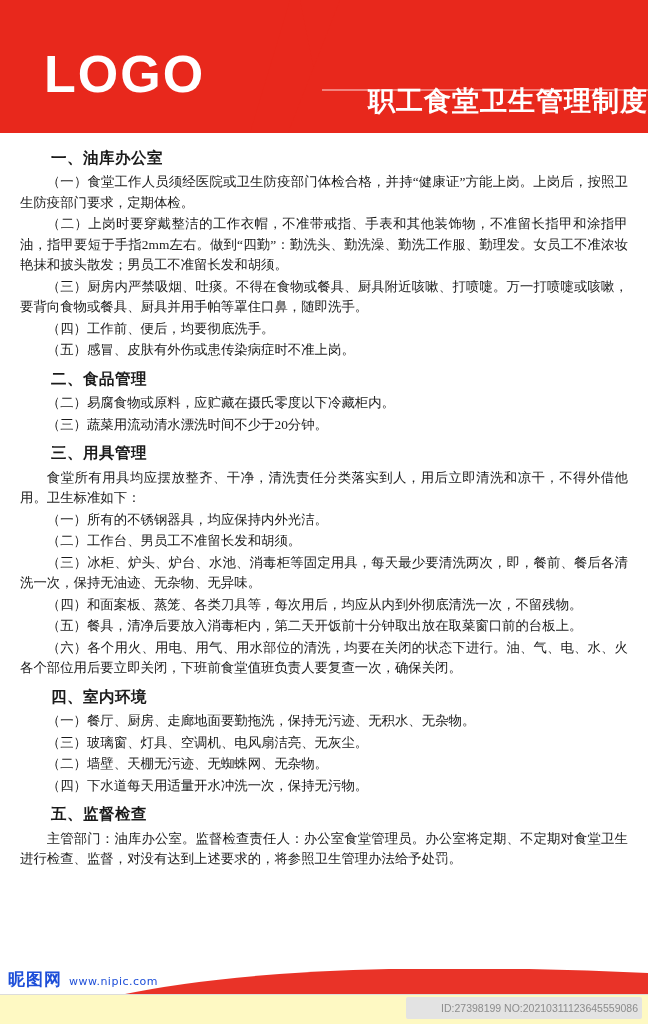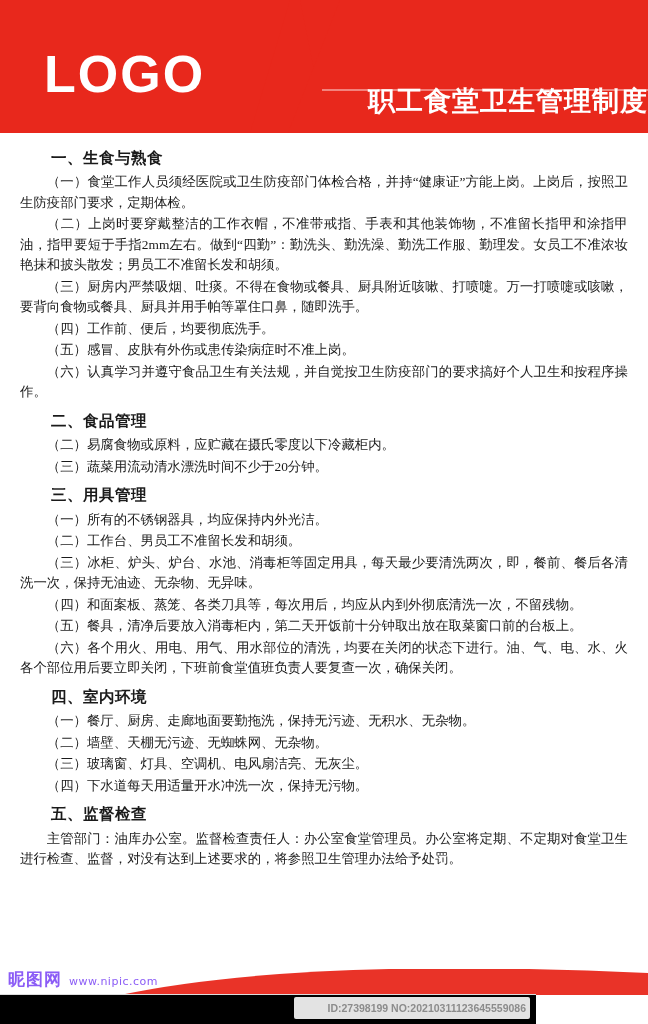--- a/index.html
+++ b/index.html
@@ -84,25 +84,24 @@
     text-indent: 2em;
     margin: 0 0 1px 0;
     font-family: Liberation Serif, serif;
   }
 
   
   .footer {
     position: absolute;
     left: 0;
     bottom: 0;
-    width: 536px;
+    width: 648px;
     height: 29px;
-    background: #000000;
+    background: #fef9c3;
     border-top: 1px solid #dcdcdc;
-    font-weight: bold;
   }
   .footer-id {
     position: absolute;
     right: 10px;
     top: 7px;
     font-size: 10.5px;
     color: #8c8c8c;
     font-family: "Liberation Sans", sans-serif;
   }
   .footer-idbox {
@@ -112,21 +111,21 @@
     width: 236px;
     height: 22px;
     background: #e3e3e3;
     border-radius: 2px;
   }
   .watermark {
     position: absolute;
     left: 8px;
     bottom: 33px;
     font-size: 17px;
-    color: #8b5cf6;
+    color: #1d4ed8;
     font-weight: bold;
     letter-spacing: 1px;
     font-family: "DejaVu Sans", sans-serif;
   }
   .watermark .url {
     font-size: 11px;
     font-weight: normal;
     letter-spacing: 0.5px;
   }
   
@@ -154,44 +153,44 @@
     <polygon points="288,133 340,0 648,0 648,133" fill="#e8281c"></polygon>
     <polygon points="0,0 290,0 250,133 0,133" fill="#e8281c"></polygon>
     <line x1="322" y1="90" x2="648" y2="90" stroke="#ffffff" stroke-width="1.2" opacity="0.85"></line>
   </svg>
   <div class="logo">LOGO</div>
   <div class="header-title">职工食堂卫生管理制度</div>
 </div>
 
 <div class="content">
 
-  <div class="sec-title">一、生食与熟食</div>
+  <div class="sec-title">一、油库办公室</div>
   <p class="para">（一）食堂工作人员须经医院或卫生防疫部门体检合格，并持“健康证”方能上岗。上岗后，按照卫生防疫部门要求，定期体检。</p>
   <p class="para">（二）上岗时要穿戴整洁的工作衣帽，不准带戒指、手表和其他装饰物，不准留长指甲和涂指甲油，指甲要短于手指2mm左右。做到“四勤”：勤洗头、勤洗澡、勤洗工作服、勤理发。女员工不准浓妆艳抹和披头散发；男员工不准留长发和胡须。</p>
   <p class="para">（三）厨房内严禁吸烟、吐痰。不得在食物或餐具、厨具附近咳嗽、打喷嚏。万一打喷嚏或咳嗽，要背向食物或餐具、厨具并用手帕等罩住口鼻，随即洗手。</p>
   <p class="para">（四）工作前、便后，均要彻底洗手。</p>
   <p class="para">（五）感冒、皮肤有外伤或患传染病症时不准上岗。</p>
-  <p class="para">（六）认真学习并遵守食品卫生有关法规，并自觉按卫生防疫部门的要求搞好个人卫生和按程序操作。</p>
 
   <div class="sec-title">二、食品管理</div>
   <p class="para">（二）易腐食物或原料，应贮藏在摄氏零度以下冷藏柜内。</p>
   <p class="para">（三）蔬菜用流动清水漂洗时间不少于20分钟。</p>
 
   <div class="sec-title">三、用具管理</div>
+  <p class="para">食堂所有用具均应摆放整齐、干净，清洗责任分类落实到人，用后立即清洗和凉干，不得外借他用。卫生标准如下：</p>
   <p class="para">（一）所有的不锈钢器具，均应保持内外光洁。</p>
   <p class="para">（二）工作台、男员工不准留长发和胡须。</p>
   <p class="para">（三）冰柜、炉头、炉台、水池、消毒柜等固定用具，每天最少要清洗两次，即，餐前、餐后各清洗一次，保持无油迹、无杂物、无异味。</p>
   <p class="para">（四）和面案板、蒸笼、各类刀具等，每次用后，均应从内到外彻底清洗一次，不留残物。</p>
   <p class="para">（五）餐具，清净后要放入消毒柜内，第二天开饭前十分钟取出放在取菜窗口前的台板上。</p>
   <p class="para">（六）各个用火、用电、用气、用水部位的清洗，均要在关闭的状态下进行。油、气、电、水、火各个部位用后要立即关闭，下班前食堂值班负责人要复查一次，确保关闭。</p>
 
   <div class="sec-title">四、室内环境</div>
   <p class="para">（一）餐厅、厨房、走廊地面要勤拖洗，保持无污迹、无积水、无杂物。</p>
+  <p class="para">（三）玻璃窗、灯具、空调机、电风扇洁亮、无灰尘。</p>
   <p class="para">（二）墙壁、天棚无污迹、无蜘蛛网、无杂物。</p>
-  <p class="para">（三）玻璃窗、灯具、空调机、电风扇洁亮、无灰尘。</p>
   <p class="para">（四）下水道每天用适量开水冲洗一次，保持无污物。</p>
 
   <div class="sec-title">五、监督检查</div>
   <p class="para">主管部门：油库办公室。监督检查责任人：办公室食堂管理员。办公室将定期、不定期对食堂卫生进行检查、监督，对没有达到上述要求的，将参照卫生管理办法给予处罚。</p>
 </div>
 
 <div class="bottom-swoosh">
   <svg width="648" height="26" viewBox="0 0 648 26" preserveAspectRatio="none">
     <path d="M 120 26 Q 300 -12 648 4 L 648 26 Z" fill="#e8281c" opacity="0.95"></path>
   </svg>

